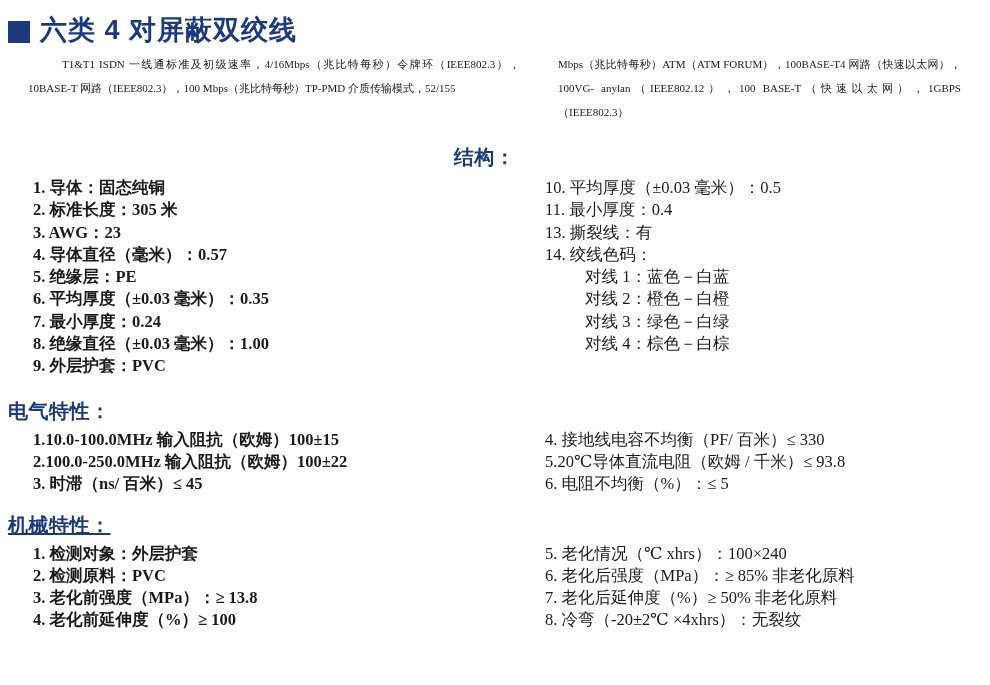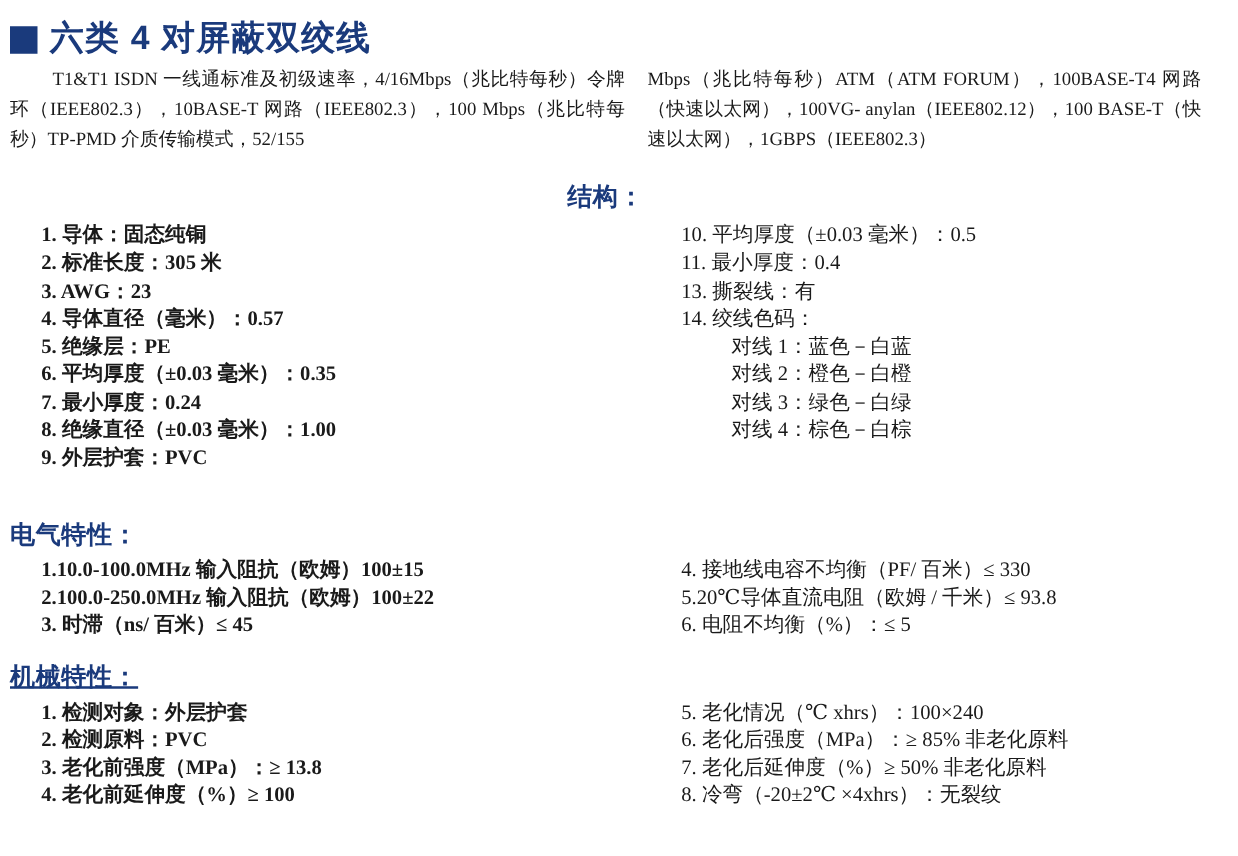--- a/index.html
+++ b/index.html
@@ -35,37 +35,38 @@
     color: var(--accent, #1a3a7c);
     letter-spacing: 0.5px;
     white-space: nowrap;
   }
 
   .two-col { display: flex; }
   .col-l { width: 492px; margin-right: 18px; flex: 0 0 auto; }
   .col-r { flex: 1 1 auto; }
 
   .para-col {
-    font-size: 15px;
+    font-size: 11px;
     line-height: 24px;
     text-align: justify;
+    margin-left: 20px;
   }
   .indent-first { text-indent: 34px; }
 
   .spec-list { font-size: 16.5px; line-height: 22.3px; }
   .col-l .spec-list { padding-left: 25px; font-weight: bold; }
   .col-r .spec-list { padding-left: 27px; }
   .spec-list .line { white-space: nowrap; }
   .spec-list .line.sub { padding-left: 40px; }
 
   .sec-application h2 { margin-top: 25px; }
   .sec-application .two-col { margin-top: 4px; }
   .sec-structure h2 { margin-top: 20px; text-align: center; }
   .sec-structure .two-col { margin-top: 6px; }
-  .sec-electrical h2 { margin-top: 36px; }
+  .sec-electrical h2 { margin-top: 20px; }
   .sec-electrical .two-col { margin-top: 4px; }
   .sec-mechanical h2 { margin-top: 16px; text-decoration: underline; }
   .sec-mechanical .two-col { margin-top: 4px; }
 </style>
 </head>
 <body>
 
 <div class="page">
 
   <div class="title-row">

